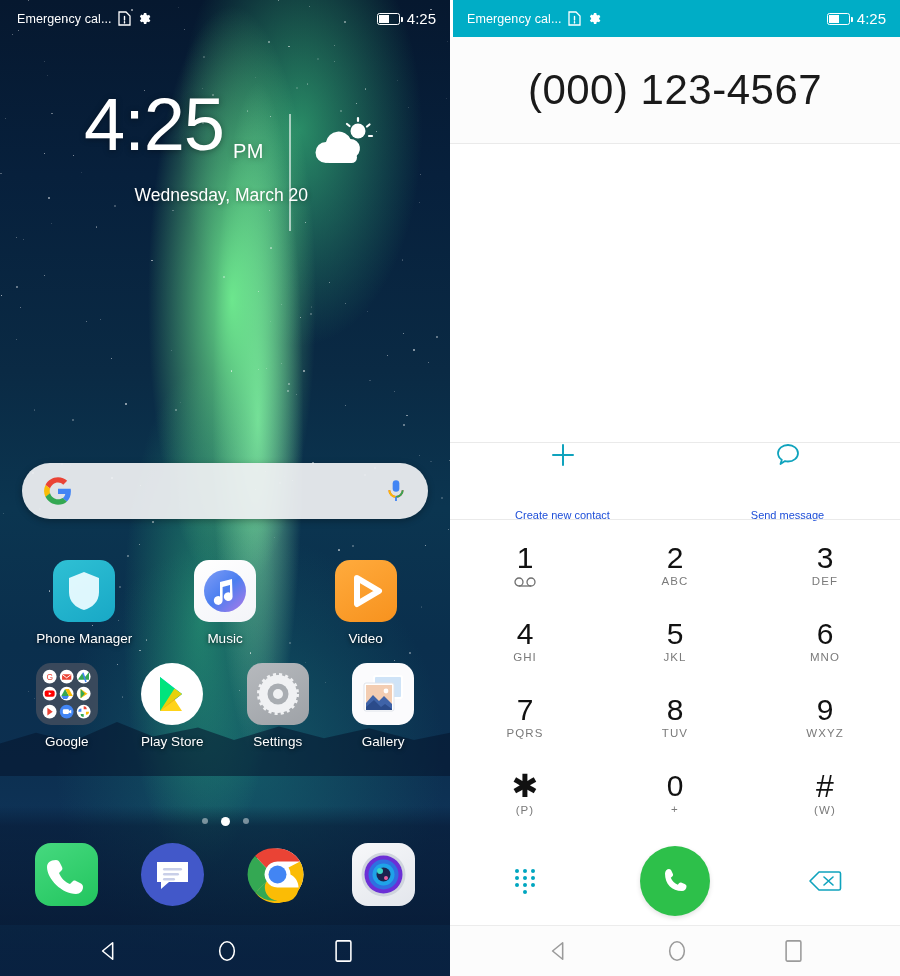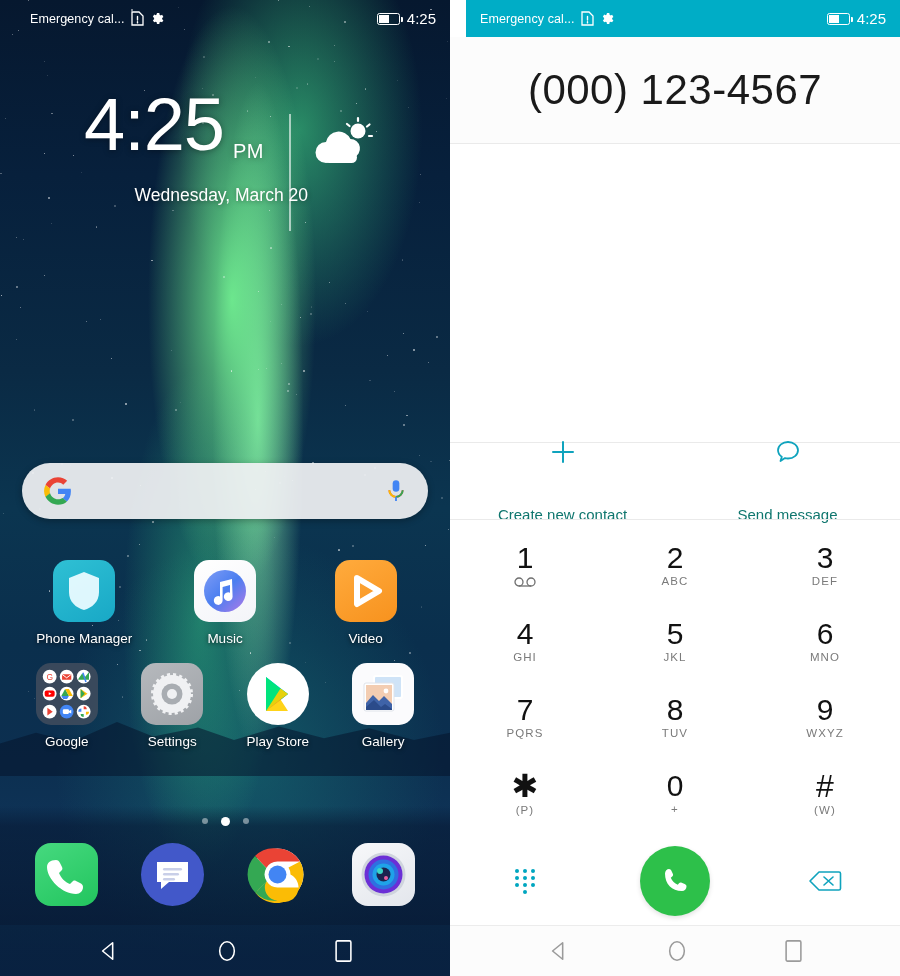--- a/index.html
+++ b/index.html
@@ -30,21 +30,21 @@
     pointer-events: none;
   }
   .ridge {
     position: absolute; bottom: 200px; left: 0; width: 450px; height: 90px;
     clip-path: polygon(0% 100%, 0% 64%, 8% 52%, 16% 62%, 26% 40%, 34% 56%, 44% 46%, 52% 60%, 62% 45%, 72% 58%, 82% 47%, 92% 60%, 100% 52%, 100% 100%);
     background: rgba(6,20,44,0.55);
   }
 
   
   .statusbar {
-    position: absolute; top: 0; left: 16px; right: 0; height: 37px;
+    position: absolute; top: 0; left: 3px; right: 0; height: 37px;
     display: flex; align-items: center; padding: 16px 14px;
     color: #fff; font-size: 12.5px; z-index: 20;
   }
   .sb-left { display: flex; align-items: center; gap: 6px; }
   .sb-right { margin-left: auto; display: flex; align-items: center; gap: 7px; }
   .sb-text { font-size: 12.5px; letter-spacing: .1px; }
   .sb-time { font-size: 15px; }
   .battery {
     width: 23px; height: 12px; border: 1.6px solid #fff; border-radius: 2.5px;
     position: relative; display: inline-block;
@@ -128,21 +128,21 @@
   }
   .number-text { font-size: 42px; color: #1a1a1a; font-weight: 400; letter-spacing: .5px; }
   .thin-div { position: absolute; left: 0; width: 450px; height: 1px; background: #eaeaea; }
   .blank-area { position: absolute; top: 144px; left: 0; width: 450px; height: 298px; background: #fff; }
 
   .actions {
     position: absolute; top: 443px; left: 0; width: 450px; height: 76px;
     display: flex; align-items: center;
   }
   .action { flex: 1; display: flex; flex-direction: column; align-items: center; gap: 9px; }
-  .action-label { font-size: 15px; color: #0f766e; margin-top: 32px; }
+  .action-label { font-size: 11px; color: #1d4ed8; margin-top: 32px; }
 
   .keypad { position: absolute; top: 527px; left: 0; width: 450px; }
   .keyrow { display: flex; }
   .key {
     flex: 1; height: 76px; display: flex; flex-direction: column;
     align-items: center; justify-content: center; gap: 3px;
   }
   .key-digit { font-size: 30px; color: #111; font-weight: 500; line-height: 1; }
   .key-digit.sym { font-size: 32px; }
   .key-sub { font-size: 11.5px; color: #7a7a7a; letter-spacing: 1.1px; line-height: 1; }
@@ -464,42 +464,42 @@
                 <circle cx="10" cy="10" r="9" fill="#fff"></circle>
                 <path d="M10 3a4 4 0 014 4h-4z" fill="#EA4335"></path>
                 <path d="M17 10a4 4 0 01-4 4v-4z" fill="#FBBC05"></path>
                 <path d="M10 17a4 4 0 01-4-4h4z" fill="#34A853"></path>
                 <path d="M3 10a4 4 0 014-4v4z" fill="#4285F4"></path>
               </svg>
           </div>
           <div class="applabel">Google</div>
         </div>
         <div class="app">
+          <div class="appicon" style="background:#fff;border-radius:50%;">
+            <svg viewBox="0 0 62 62" width="62" height="62">
+              <path d="M19 14l22 17-22 17z" fill="#00C3FF"></path>
+              <path d="M19 14l14.5 11.5L41 31 19 48z" fill="#00E676" opacity=".95"></path>
+              <path d="M33.5 25.5L41 31l-7.5 5.5L41 48 19 48z" fill="#FFCE00" opacity=".9"></path>
+              <path d="M41 31l-7.5 5.5L19 48l22-17z" fill="#FF3A44" opacity=".85"></path>
+            </svg>
+          </div>
+          <div class="applabel">Play Store</div>
+        </div>
+        <div class="app">
           <div class="appicon" style="background:linear-gradient(150deg,#b6b9bd,#9ea2a7);">
             <svg viewBox="0 0 62 62" width="62" height="62">
               <g fill="#f0f1f3">
                 <circle cx="31" cy="31" r="19"></circle>
               </g>
               <circle cx="31" cy="31" r="19" fill="none" stroke="#f0f1f3" stroke-width="4" stroke-dasharray="3 3"></circle>
               <circle cx="31" cy="31" r="10.5" fill="#a9adb2"></circle>
               <circle cx="31" cy="31" r="5" fill="#f0f1f3"></circle>
             </svg>
           </div>
           <div class="applabel">Settings</div>
-        </div>
-        <div class="app">
-          <div class="appicon" style="background:#fff;border-radius:50%;">
-            <svg viewBox="0 0 62 62" width="62" height="62">
-              <path d="M19 14l22 17-22 17z" fill="#00C3FF"></path>
-              <path d="M19 14l14.5 11.5L41 31 19 48z" fill="#00E676" opacity=".95"></path>
-              <path d="M33.5 25.5L41 31l-7.5 5.5L41 48 19 48z" fill="#FFCE00" opacity=".9"></path>
-              <path d="M41 31l-7.5 5.5L19 48l22-17z" fill="#FF3A44" opacity=".85"></path>
-            </svg>
-          </div>
-          <div class="applabel">Play Store</div>
         </div>
         <div class="app">
           <div class="appicon" style="background:#fbfbfd;">
             <svg viewBox="0 0 62 62" width="62" height="62">
               <rect x="22" y="13" width="28" height="22" rx="2" fill="#cfe3f7" stroke="#fff" stroke-width="2"></rect>
               <rect x="12" y="20" width="30" height="28" rx="2" fill="#fff" stroke="#dfe3ea" stroke-width="1"></rect>
               <rect x="14" y="22" width="26" height="24" fill="#f3cdb2"></rect>
               <path d="M14 40l7-8 6 6 5-5 8 8v5H14z" fill="#3f63a8"></path>
               <path d="M14 44l8-7 7 7 4-3 7 5v1H14z" fill="#2b4b8a"></path>
               <circle cx="34" cy="28" r="2.4" fill="#fff"></circle>

